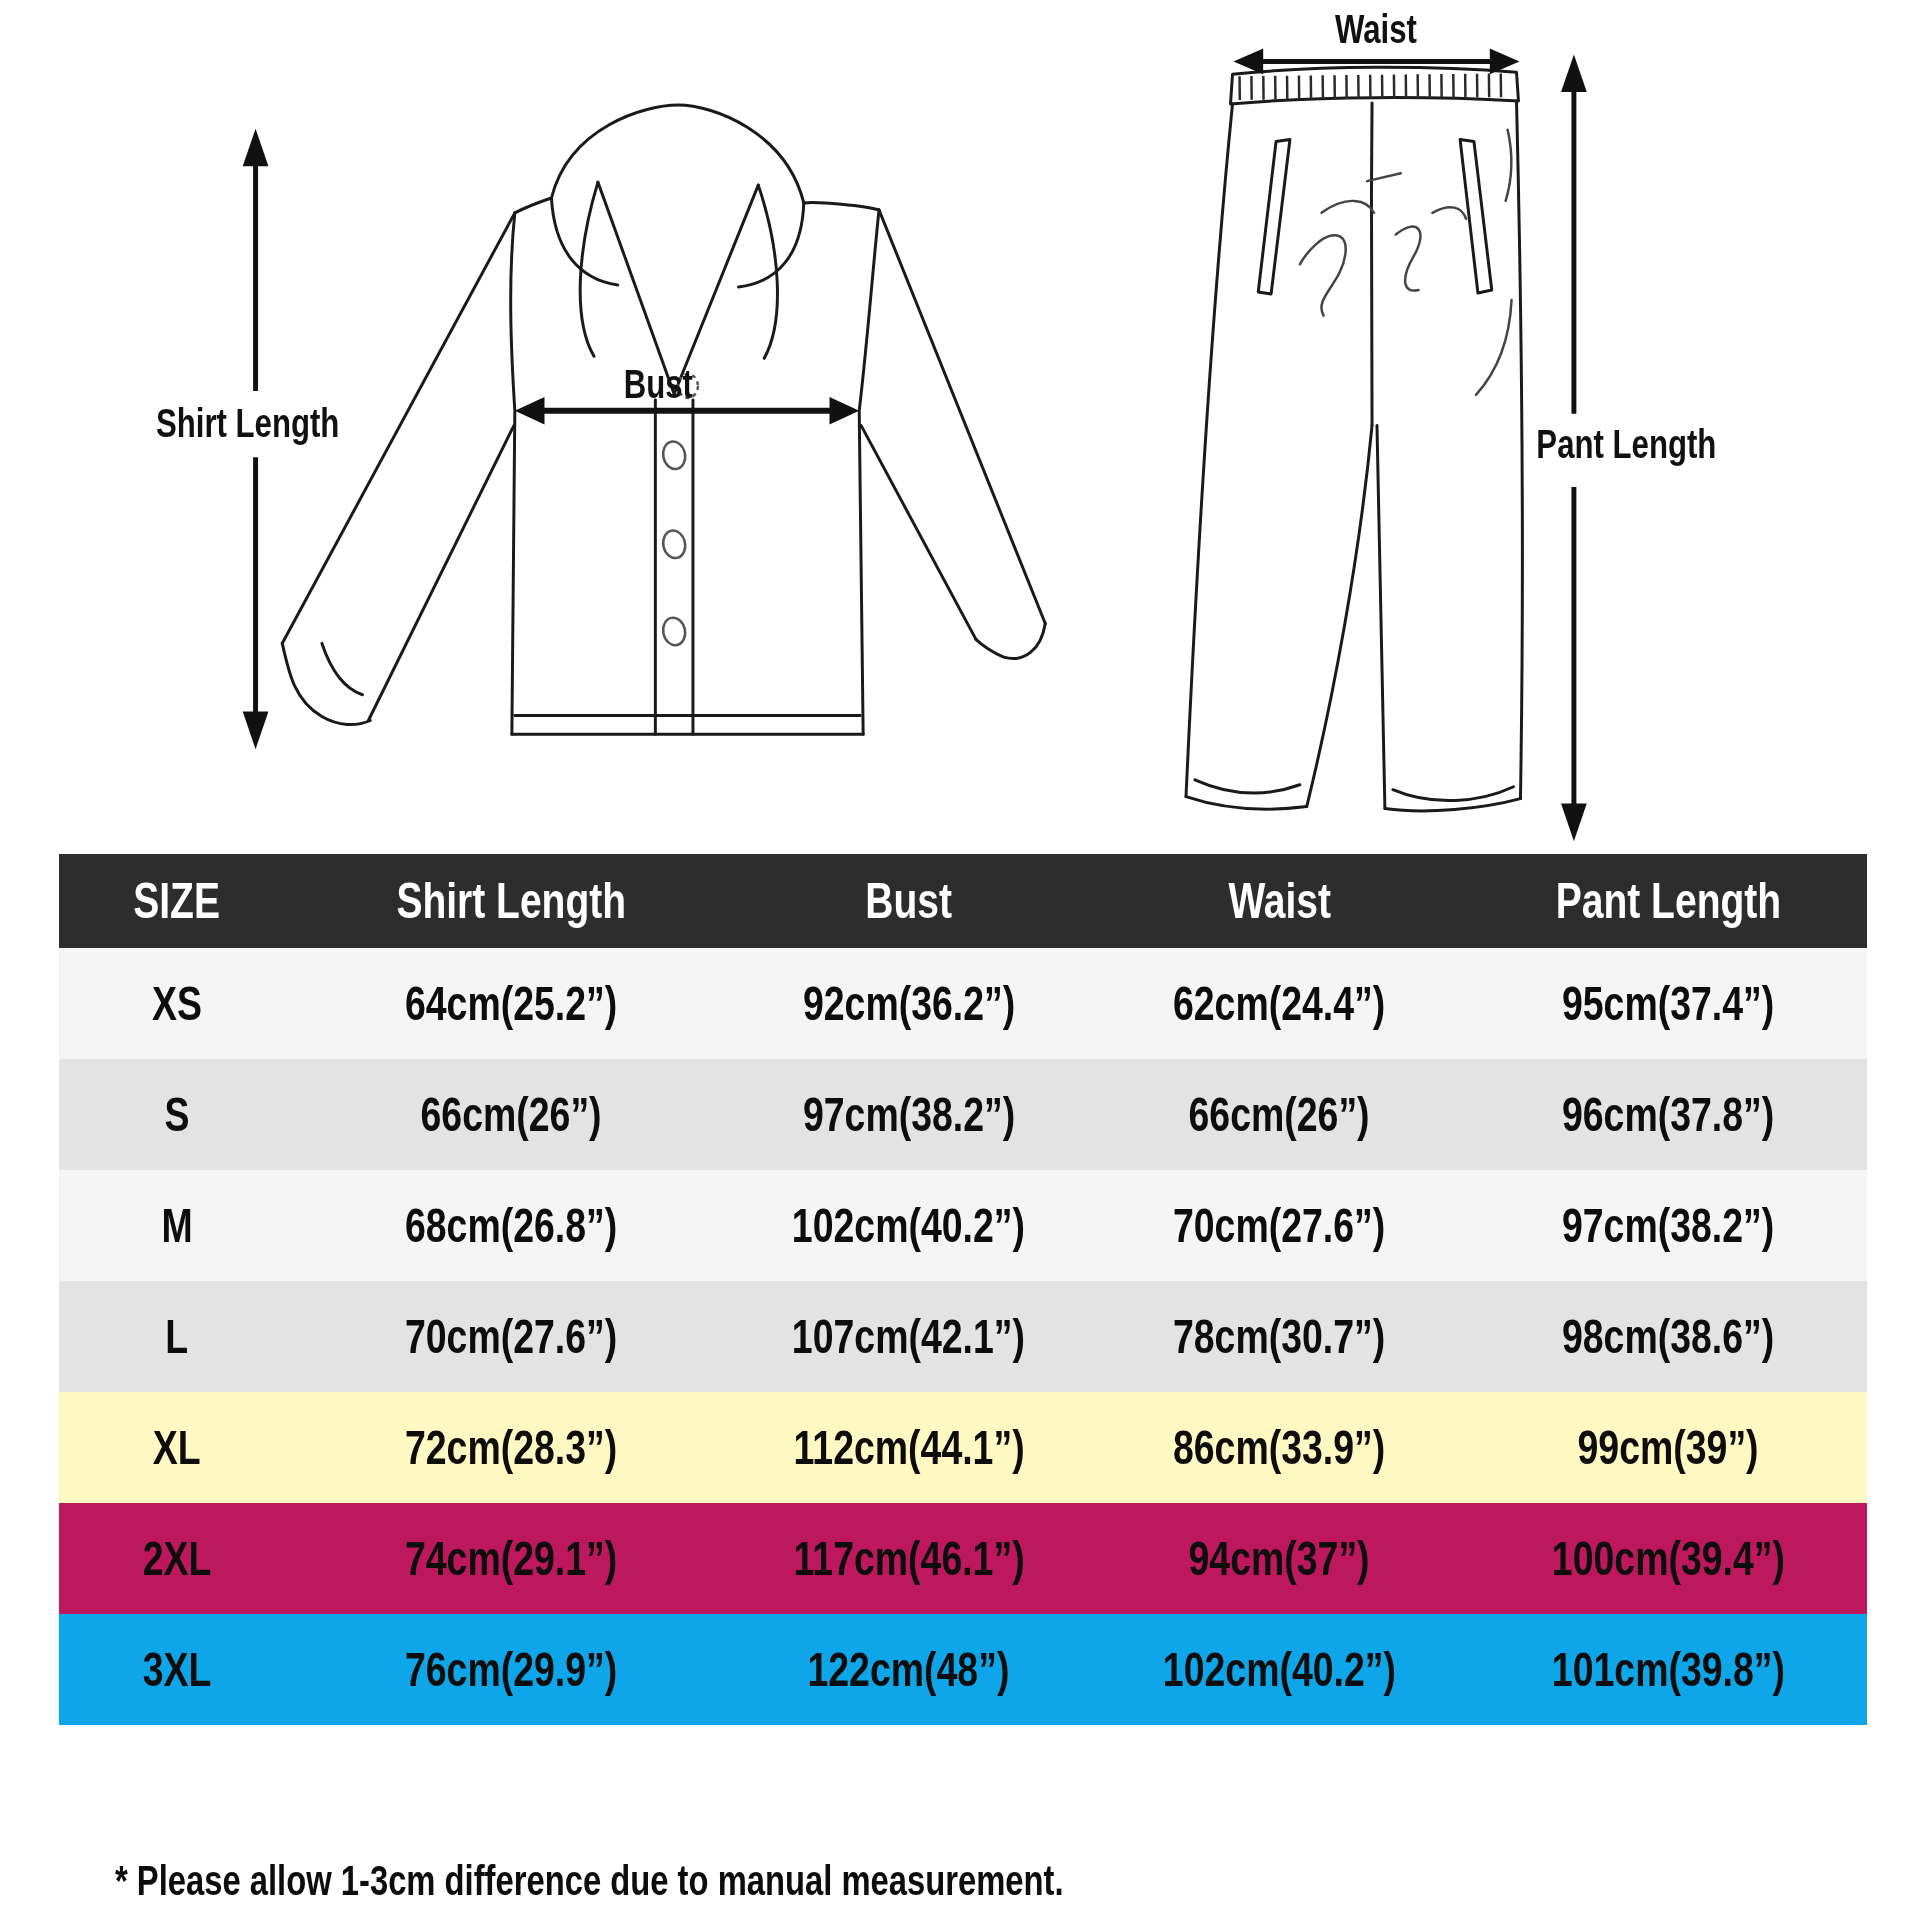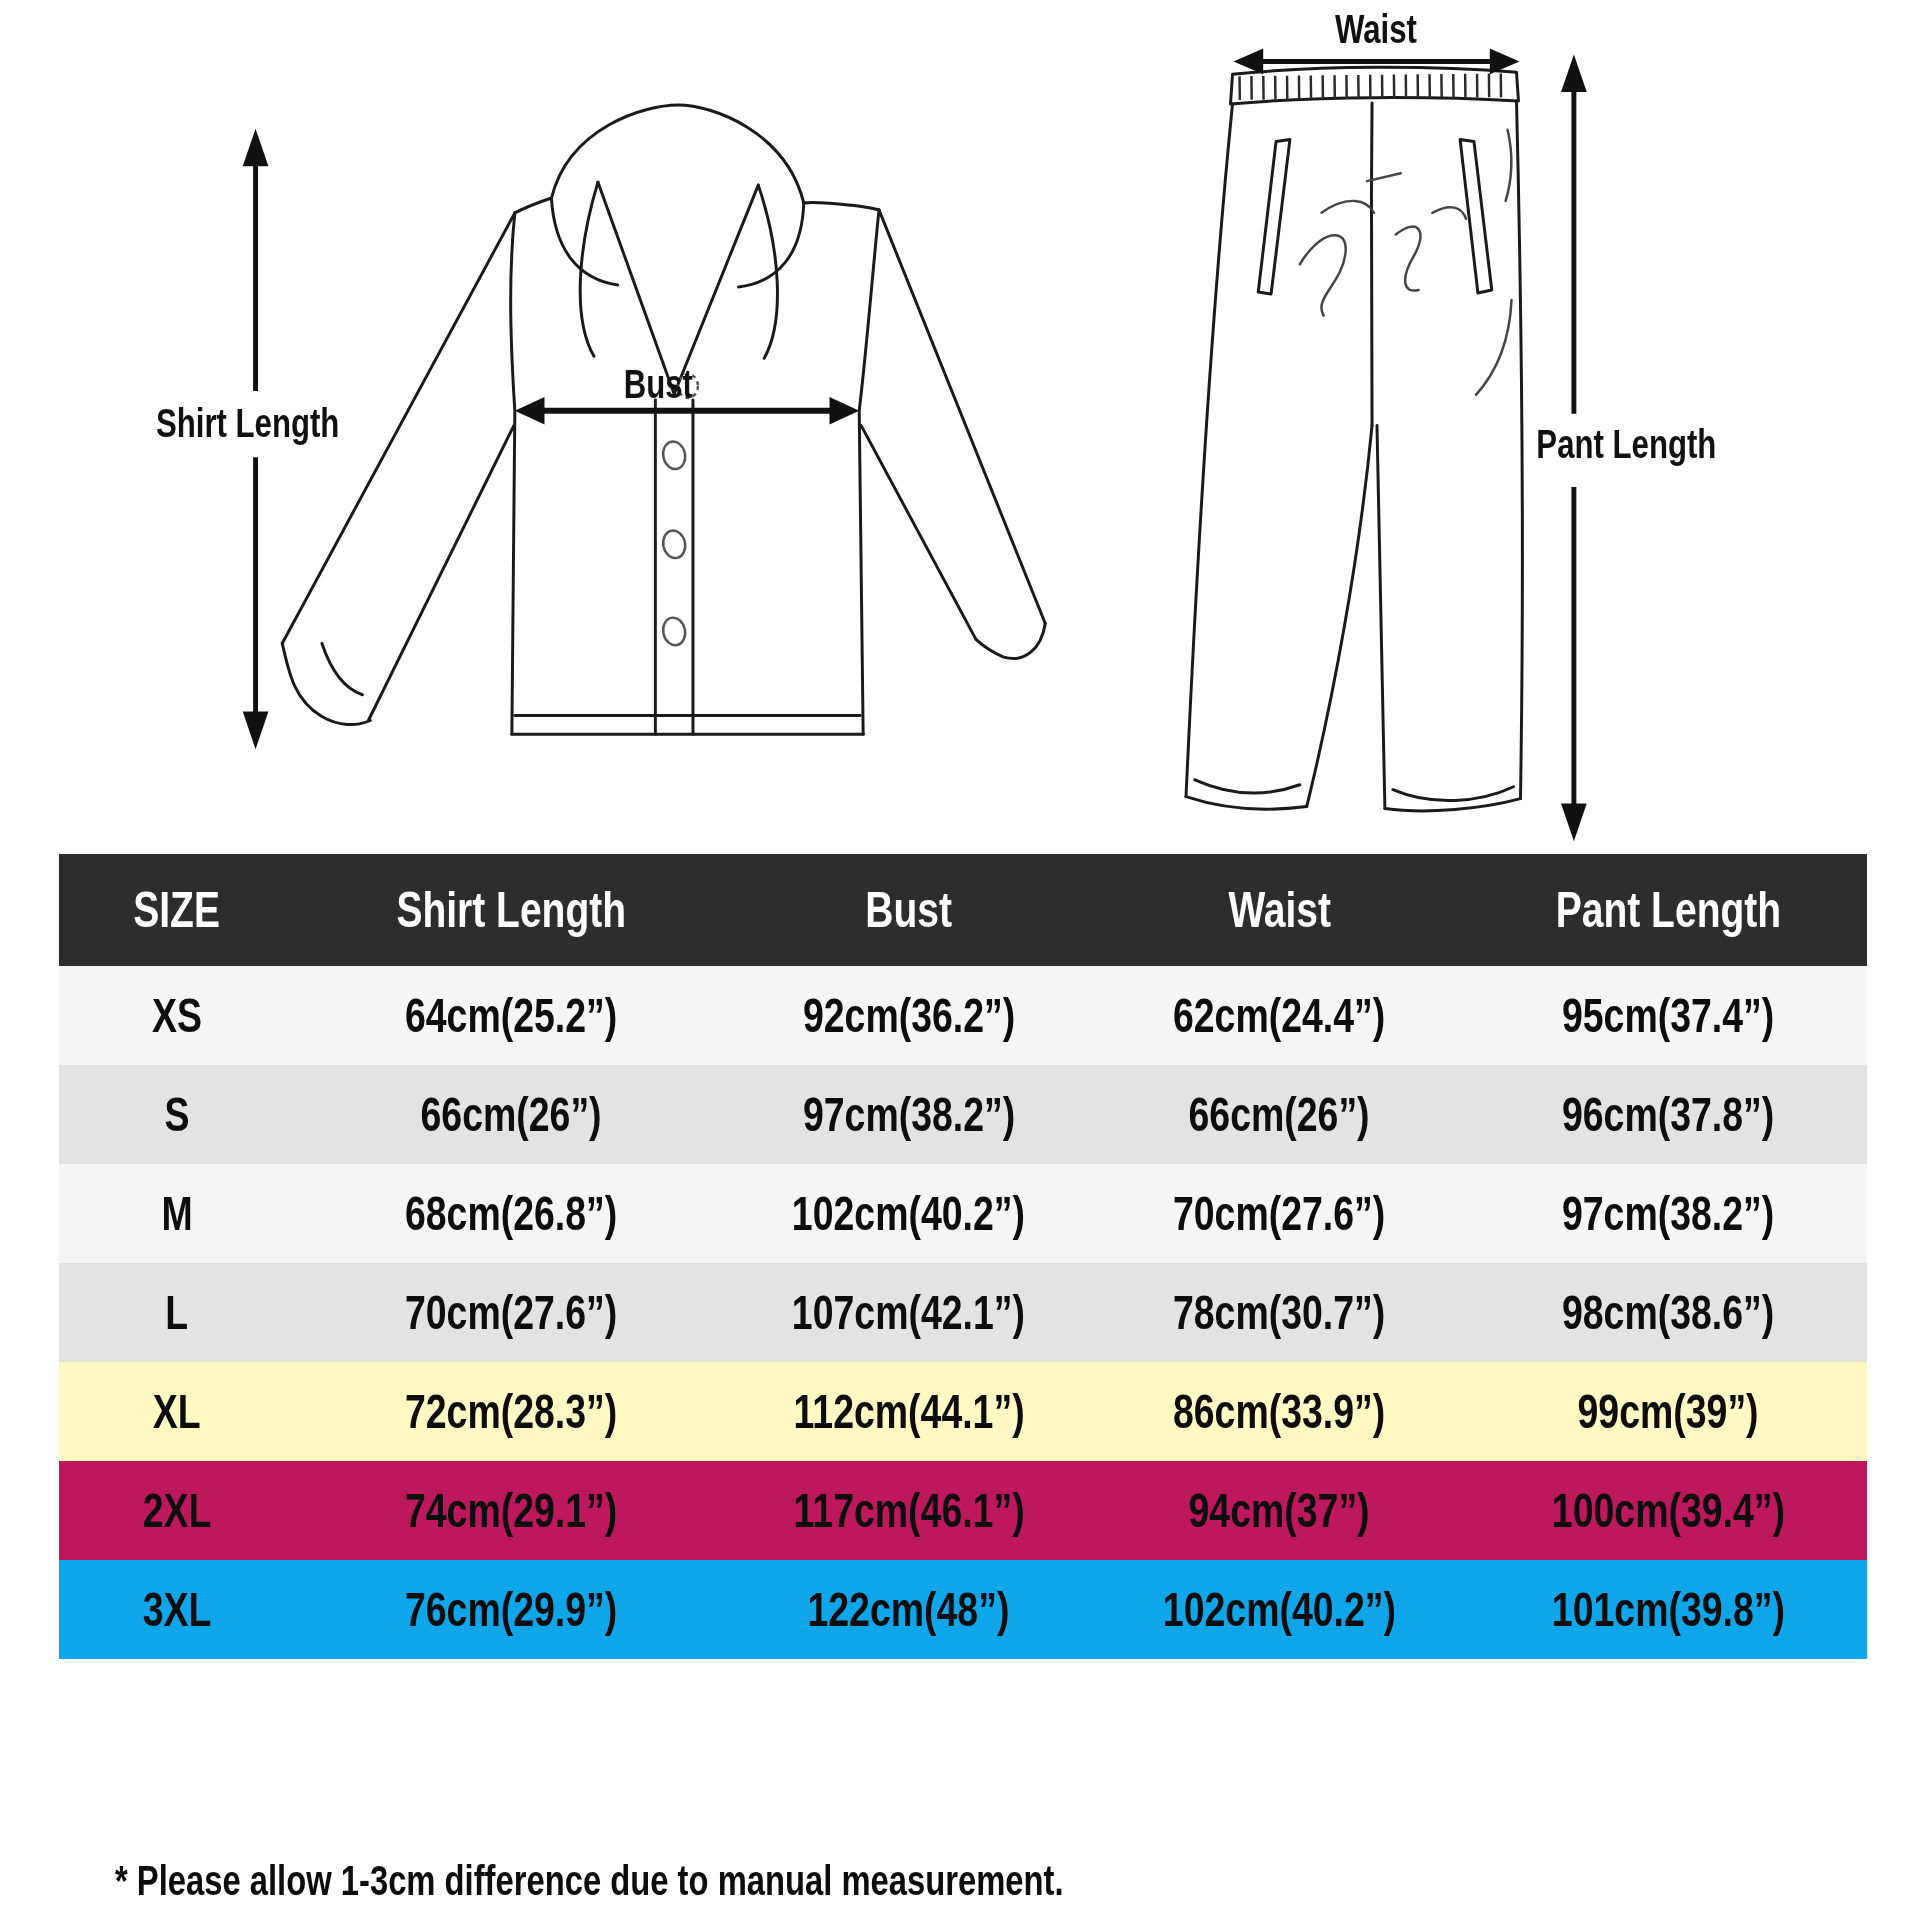--- a/index.html
+++ b/index.html
@@ -24,23 +24,23 @@
   #pants-svg { left:1173px; top:5px; }
 
   svg text {
     font-family:"Liberation Sans", sans-serif;
     font-weight:bold;
     fill:#111111;
   }
 
   .table-wrap { position:absolute; left:59px; top:854px; width:1808px; }
   table { border-collapse:collapse; width:1808px; table-layout:fixed; }
-  thead tr { height:112px; }
+  thead tr { height:94px; }
   thead th { font-size:50px; font-weight:bold; padding:0; }
-  tbody tr { height:99px; }
+  tbody tr { height:111px; }
   td { text-align:center; font-size:48px; font-weight:bold; padding:0; }
 
   .footnote {
     position:absolute; left:71px; top:1857px;
     font-size:42px; font-weight:bold; color:#0d0d0d;
     white-space:nowrap;
     margin-left:44px;
   }
 </style>
 </head>

